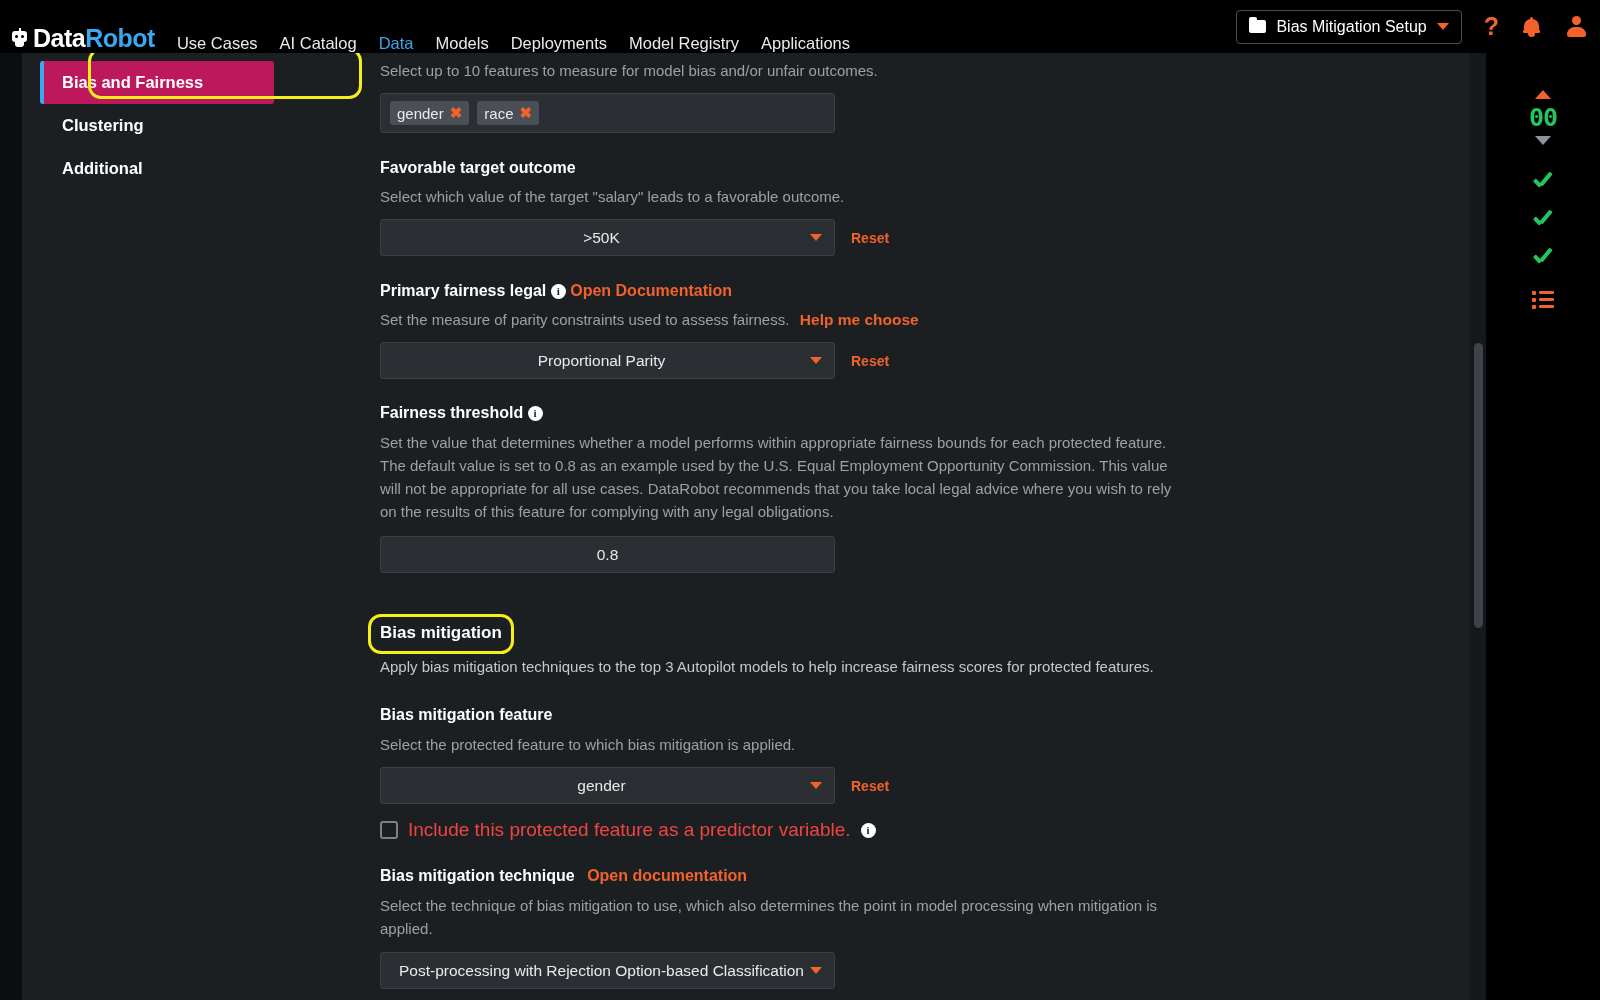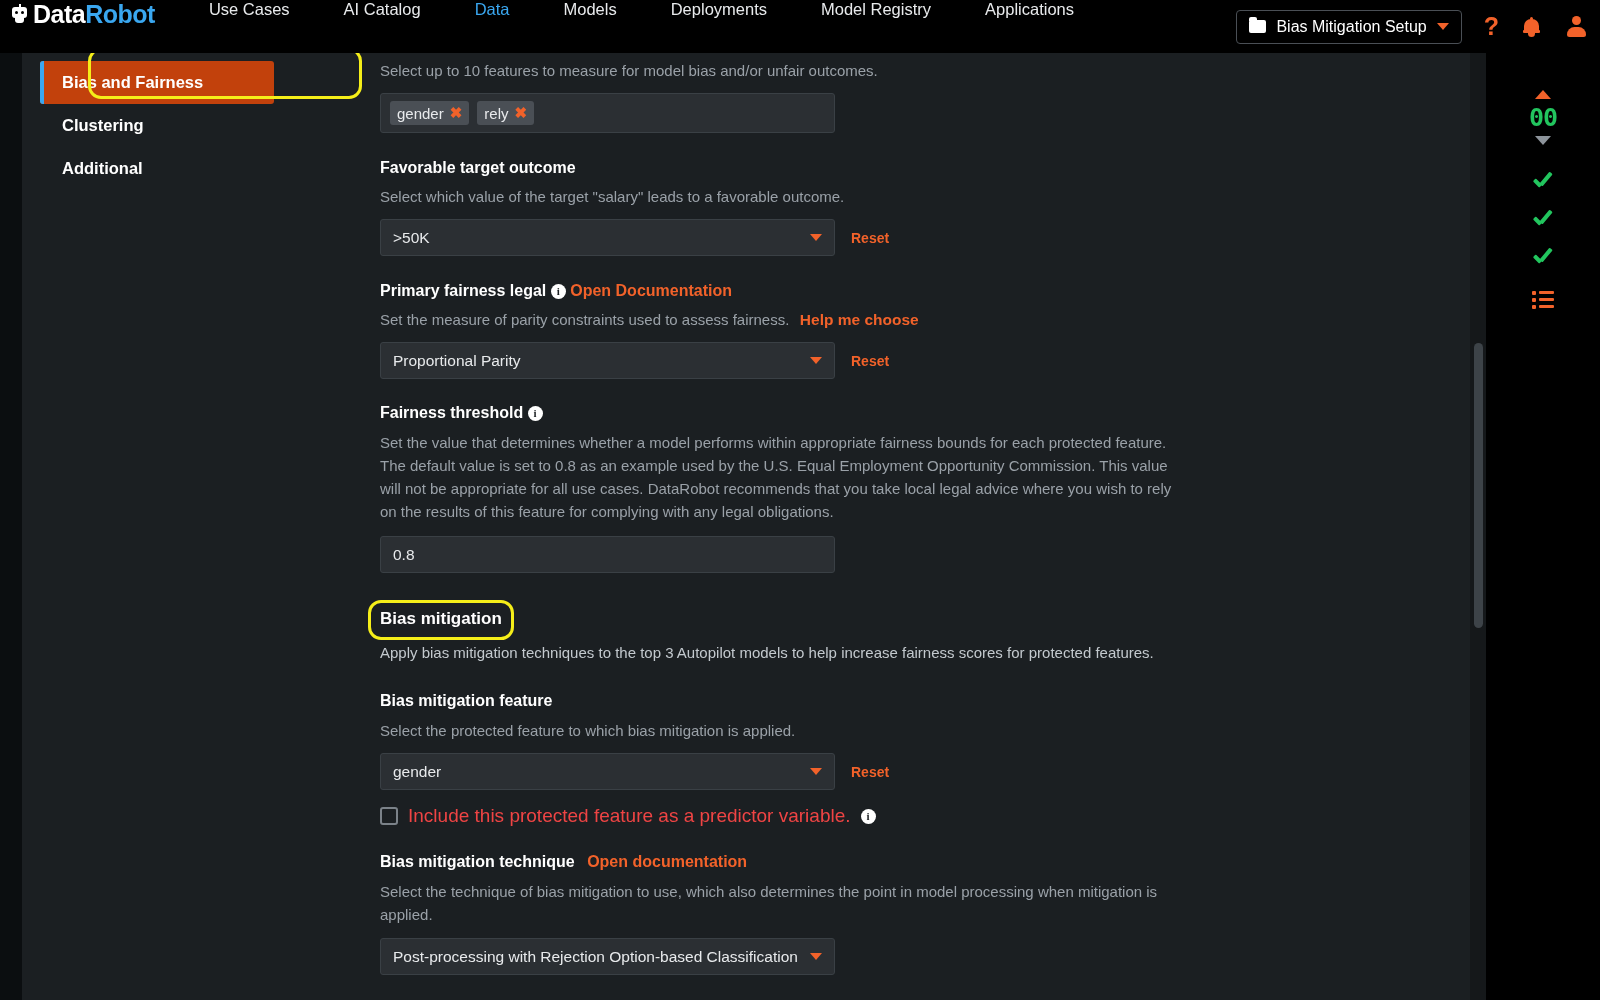--- a/index.html
+++ b/index.html
@@ -7,21 +7,21 @@
     width: 1600px; height: 1000px;
     background: #000000;
     font-family: "Liberation Sans", sans-serif;
     overflow: hidden;
   }
 
   
   #topnav {
     position: absolute; left: 0; top: 0; width: 1600px; height: 53px;
     background: #000000;
-    display: flex; align-items: flex-start; gap: 32px;
+    display: flex; align-items: flex-end;
   }
   #logo-wrap { display: flex; align-items: center; margin-left: 10px; }
   #logo-icon { width: 19px; height: 19px; margin-right: 4px; position: relative; }
   #logo-icon .head {
     position:absolute; left:2px; top:2px; width:15px; height:11px;
     background:#ffffff; border-radius:3px;
   }
   #logo-icon .eyeL, #logo-icon .eyeR {
     position:absolute; top:6px; width:3px; height:3px; background:#000; border-radius:50%;
   }
@@ -82,40 +82,40 @@
   #left-gutter { position:absolute; left:0; top:53px; width:22px; height:947px; background:#0b0e10; }
   #page { position:absolute; left:22px; top:53px; width:1464px; height:947px; background:#1b1f22; overflow:hidden; }
   #right-gutter { position:absolute; left:1486px; top:66px; width:114px; height:947px; background:#000000; }
 
   
   #sidebar { position:absolute; left:0; top:0; width:270px; height:947px; }
   .side-item {
     position:relative; margin:0 18px; padding:12px 0 12px 22px;
     color:#ffffff; font-size:16.5px; font-weight:bold; cursor:pointer;
   }
-  .side-item.active { background:#c2410c; border-radius:3px; }
+  .side-item.active { background:#be185d; border-radius:3px; }
   .side-item.active::before {
     content:""; position:absolute; left:0; top:0; bottom:0; width:4px;
     background:#3aa7f0; border-radius:3px 0 0 3px;
   }
   #side-highlight {
     position:absolute; left:66px; top:-5px; width:274px; height:51px;
     border:3px solid #f5ee19; border-radius:13px; pointer-events:none;
   }
 
   
   #form { position:absolute; left:358px; top:0; width:1100px; height:947px; }
   .helper { color:#9aa1a8; font-size:15px; line-height:23px; }
   .flabel { color:#ffffff; font-size:16px; font-weight:bold; }
   .field {
     width:455px; height:37px; background:#2b2f33; border:1px solid #3a4045;
     border-radius:3px; display:flex; align-items:center; padding:0 12px;
     color:#e8eaec; font-size:15.5px; cursor:pointer;
   }
-  .field .val { flex:1; white-space:nowrap; overflow:hidden; }
+  .field .val { flex:1; white-space:nowrap; overflow:hidden;text-align:center; }
   .chev {
     width:0;height:0;border-left:6px solid transparent;border-right:6px solid transparent;
     border-top:7px solid #f2622a; flex:none;
   }
   .reset { color:#f2622a; font-size:14px; font-weight:bold; margin-left:16px; cursor:pointer; }
   .row { display:flex; align-items:center; }
   .orange-link { color:#f2622a; font-weight:bold; cursor:pointer; }
   .info-i {
     display:inline-block; width:15px; height:15px; border-radius:50%;
     background:#ffffff; color:#1b1f22; font-size:11px; font-weight:bold;
@@ -235,21 +235,21 @@
   <div id="form">
 
     <div style="padding-top:6px">
       <div class="helper">Select up to 10 features to measure for model bias and/or unfair outcomes.</div>
       <div id="chips" style="margin-top:11px">
         <div class="chip">
           <span>gender</span>
           <span class="x">✖</span>
         </div>
         <div class="chip">
-          <span>rely</span>
+          <span>race</span>
           <span class="x">✖</span>
         </div>
       </div>
     </div>
 
     <div style="margin-top:26px">
       <div class="flabel">Favorable target outcome</div>
       <div class="helper" style="margin-top:8px">Select which value of the target "salary" leads to a favorable outcome.</div>
       <div class="row" style="margin-top:11px">
         <div class="field">
@@ -283,21 +283,21 @@
       <div class="flabel">
         <span>Fairness threshold</span>
         <span class="info-i">i</span>
       </div>
       <div class="helper" style="margin-top:9px;width:810px">Set the value that determines whether a model performs within appropriate fairness bounds for each protected feature. The default value is set to 0.8 as an example used by the U.S. Equal Employment Opportunity Commission. This value will not be appropriate for all use cases. DataRobot recommends that you take local legal advice where you wish to rely on the results of this feature for complying with any legal obligations.</div>
       <div class="field" style="margin-top:13px">
         <span class="val">0.8</span>
       </div>
     </div>
 
-    <div style="margin-top:36px; position:relative">
+    <div style="margin-top:50px; position:relative">
       <div class="flabel" style="font-size:17px">Bias mitigation</div>
       <div id="mitig-highlight"></div>
       <div class="helper" style="margin-top:12px;color:#c3c9ce">Apply bias mitigation techniques to the top 3 Autopilot models to help increase fairness scores for protected features.</div>
     </div>
 
     <div style="margin-top:28px">
       <div class="flabel">Bias mitigation feature</div>
       <div class="helper" style="margin-top:9px">Select the protected feature to which bias mitigation is applied.</div>
       <div class="row" style="margin-top:11px">
         <div class="field">

